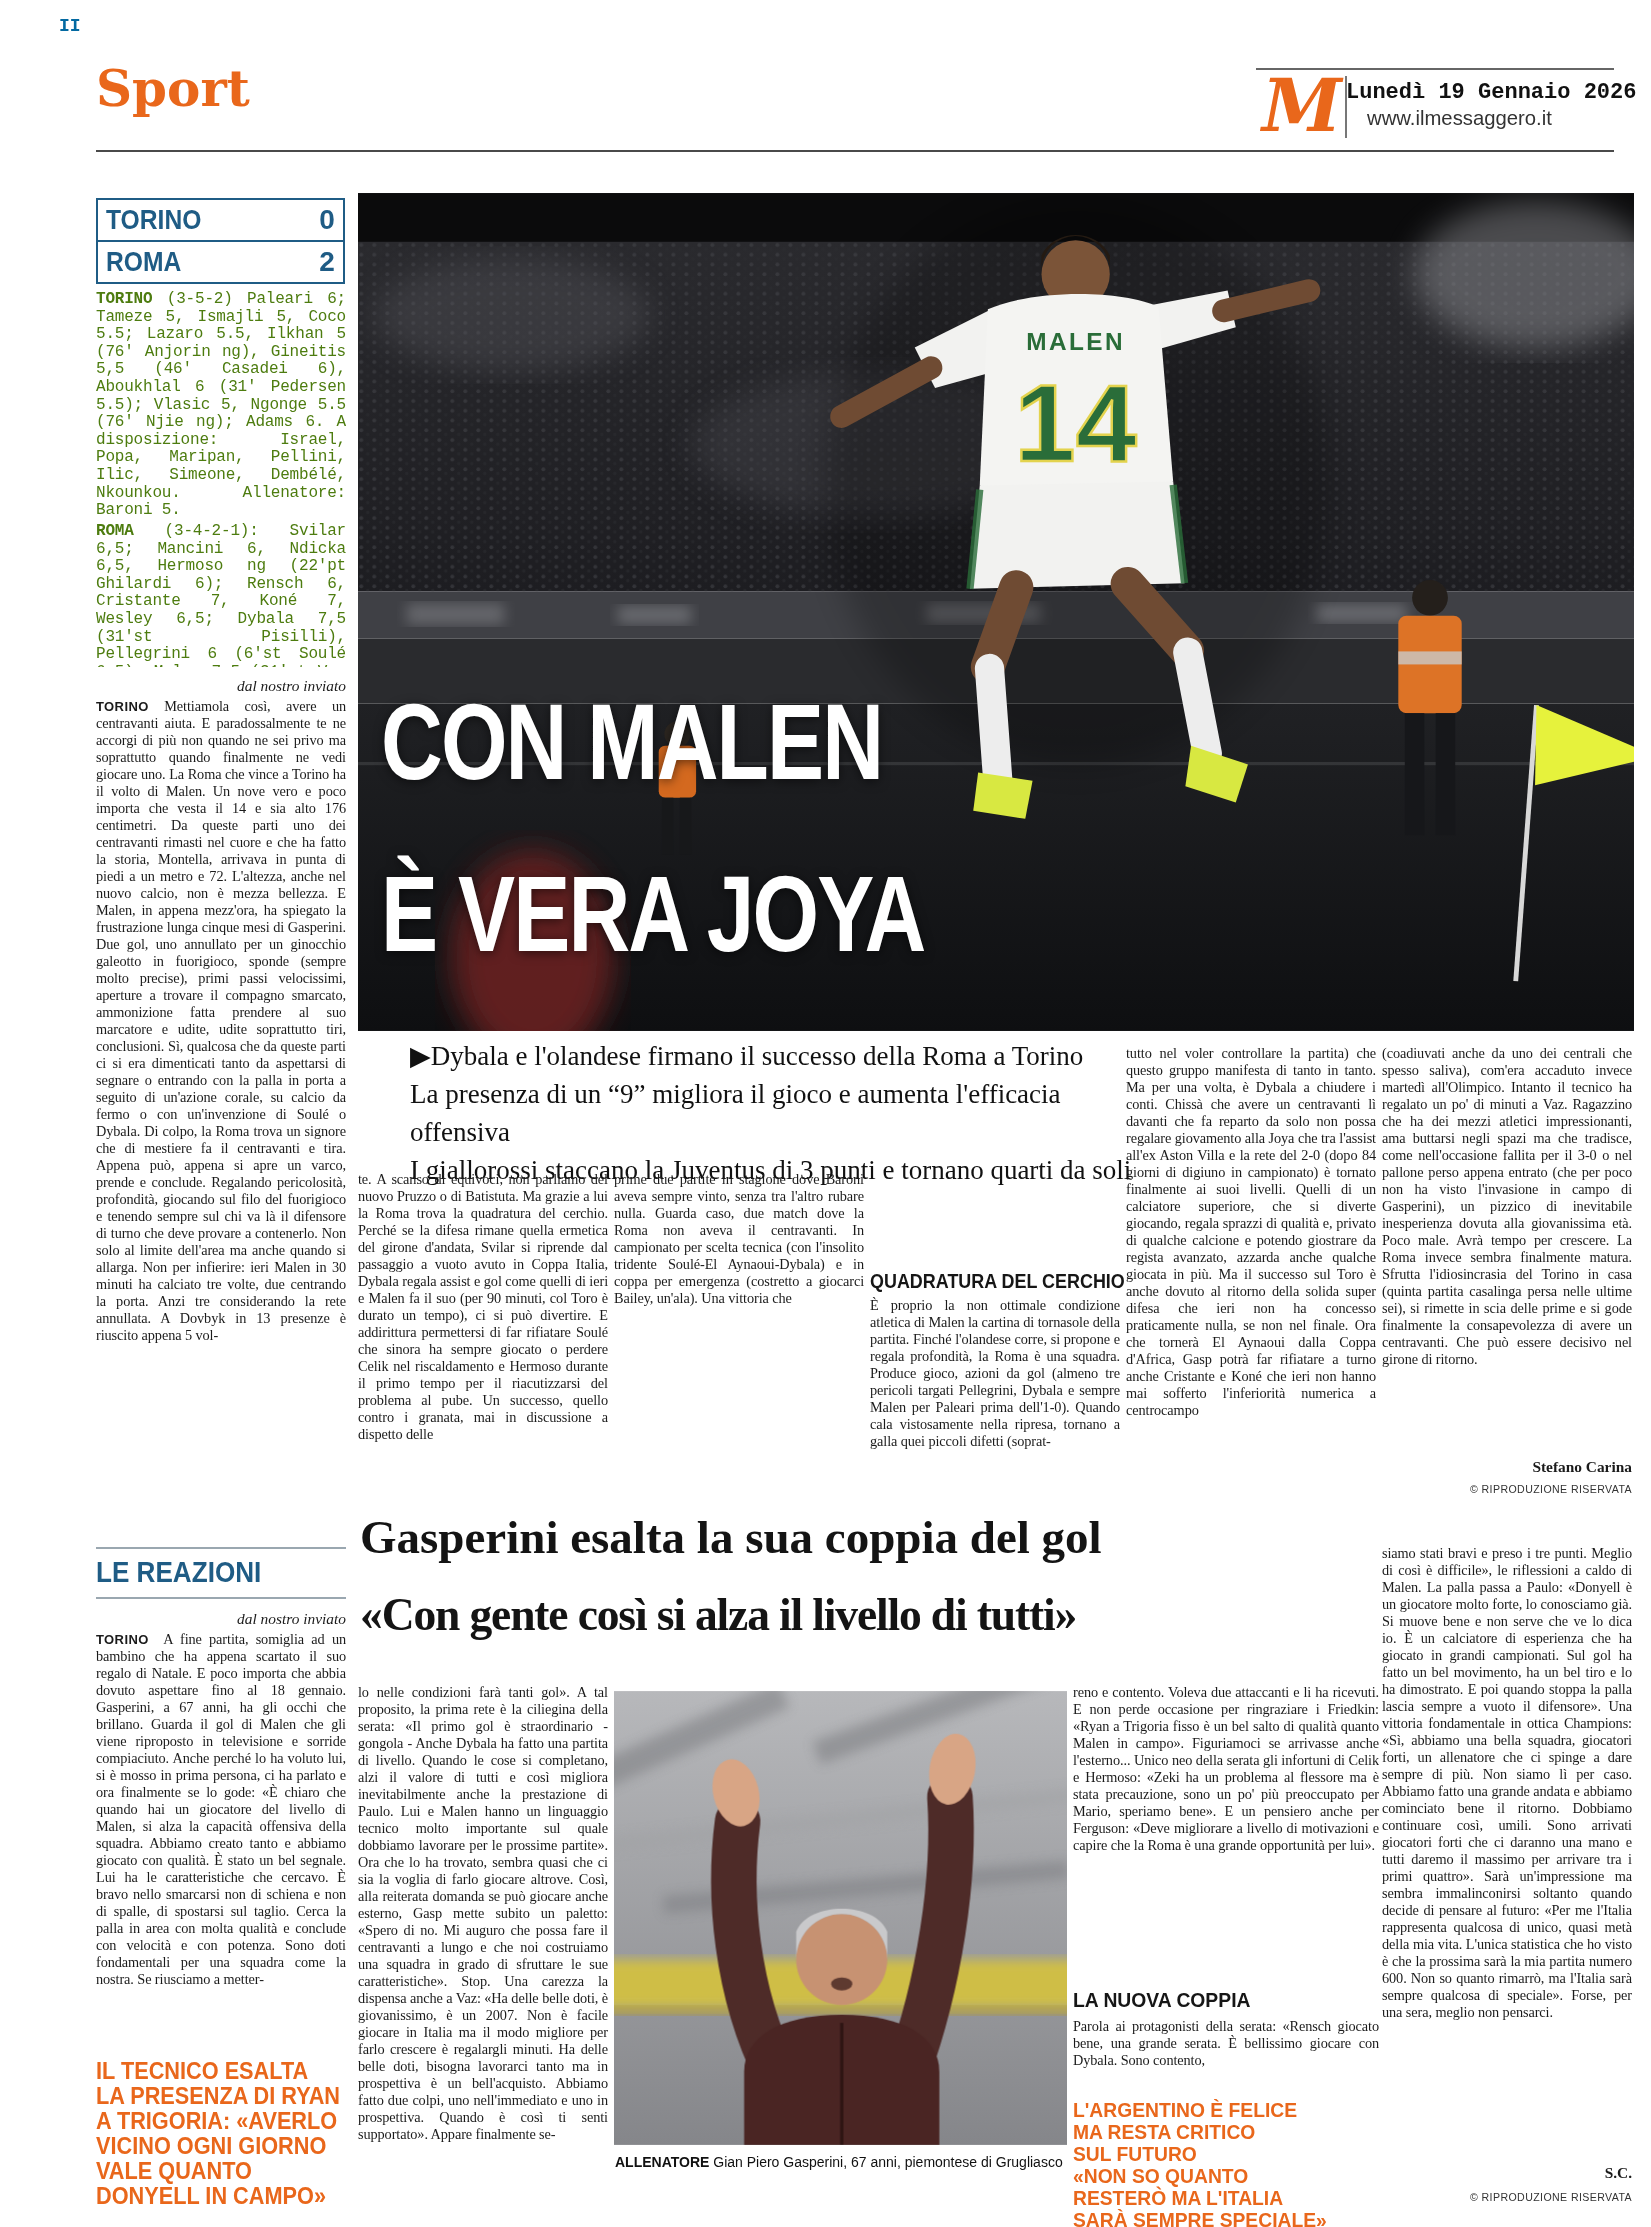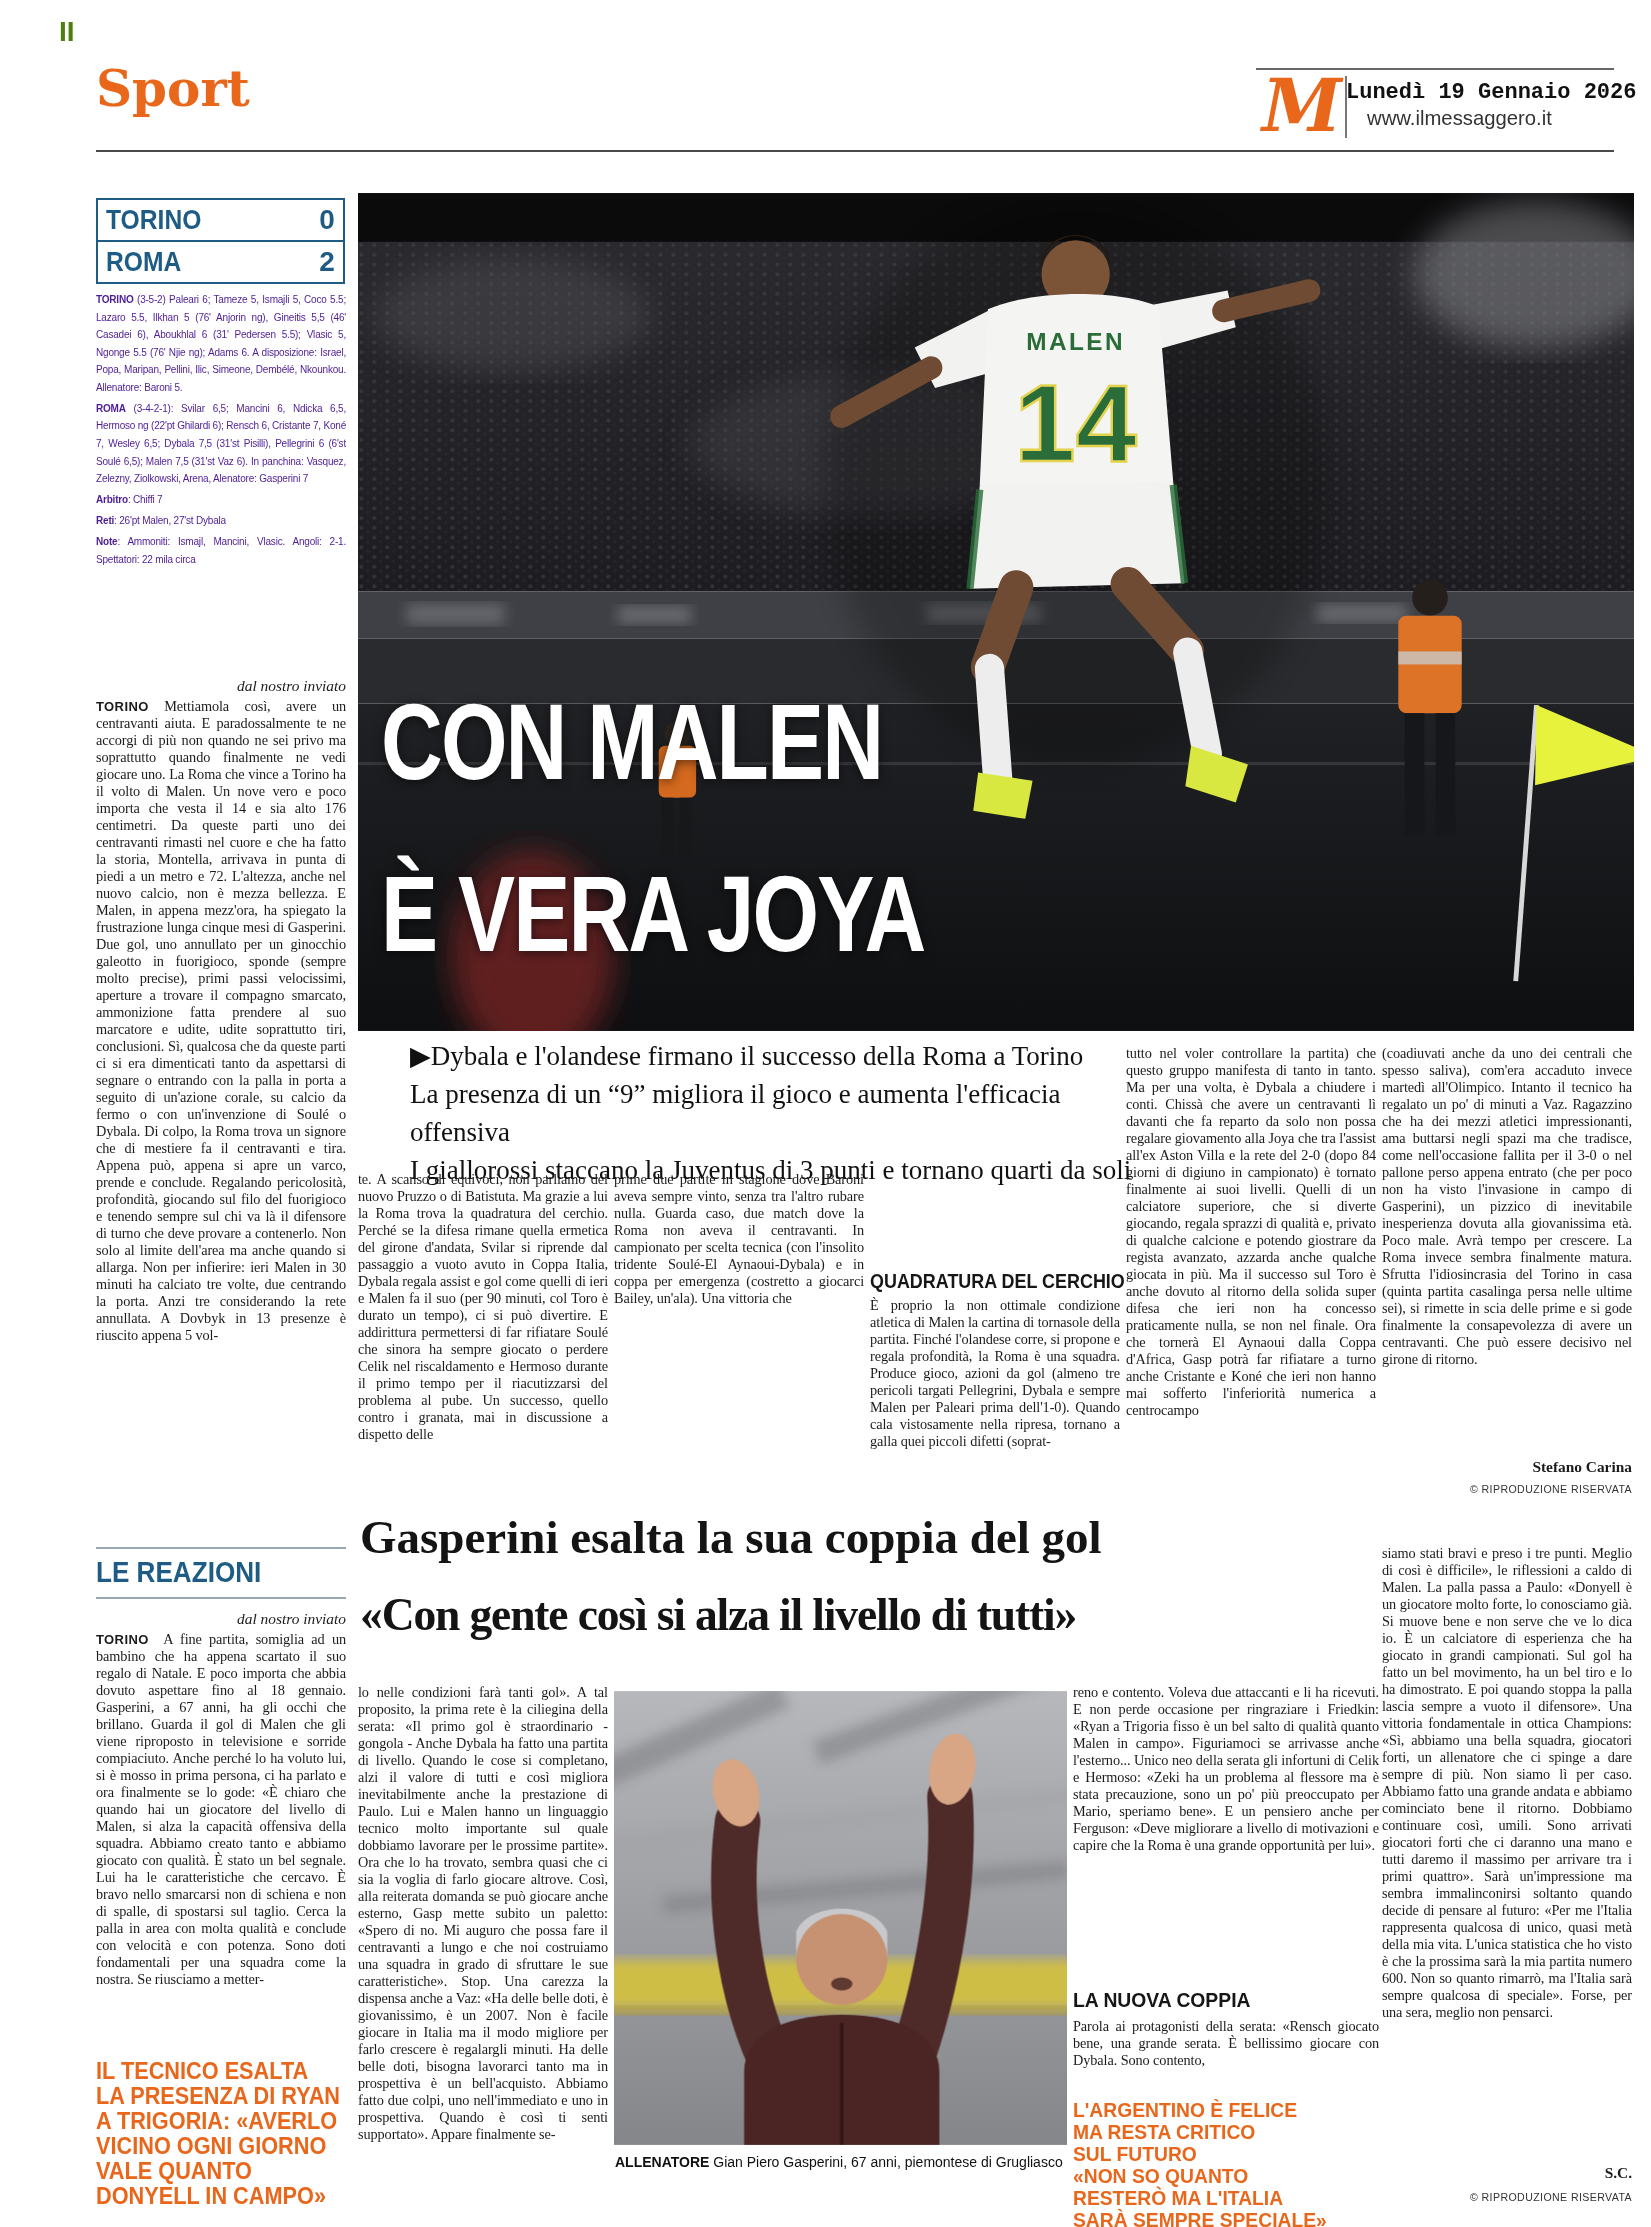--- a/index.html
+++ b/index.html
@@ -1,37 +1,37 @@
 <!DOCTYPE html>
 <html lang="it" style="font-size:13px"><head>
 <meta charset="utf-8">
 <style>
   html,body{margin:0;padding:0;background:#ffffff;}
   .page{position:relative;width:1651px;height:2227px;background:#fff;overflow:hidden;
         font-family:"Liberation Serif",serif;color:#1b1b1b;}
   .abs{position:absolute;}
 
   
-  .pagenum{font-family:Liberation Sans, sans-serif;font-weight:bold;font-size:28px;color:#4d7c0f;}
+  .pagenum{font-family:Liberation Mono, monospace;font-weight:bold;font-size:18px;color:#0369a1;}
   .section-title{font-family:"DejaVu Serif",serif;font-weight:bold;font-size:50px;color:#e9671b;}
   .rule{background:#4a4a4a;}
   .logo-m{font-family:"DejaVu Serif",serif;font-weight:bold;font-style:italic;font-size:72px;color:#e9671b;line-height:1;}
   .hdr-date{font-family:"Liberation Sans",sans-serif;font-weight:bold;font-size:22px;color:#111;}
   .hdr-url{font-family:"Liberation Sans",sans-serif;font-size:20.3px;color:#333;}
 
   
   .scorebox{border:2.4px solid #1f5c85;}
   .score-row{display:flex;justify-content:space-between;align-items:center;height:40px;padding:0 8.1px;}
   .score-row + .score-row{border-top:2.4px solid #1f5c85;}
   .team-name,.team-score{font-family:"Liberation Sans",sans-serif;font-weight:bold;font-size:28px;color:#1f5c85;}
   .cond{display:inline-block;transform:scaleX(.88);transform-origin:0 50%;white-space:nowrap;}
 
   
-  .lineups{font-family:Liberation Sans, sans-serif;font-size:10px;line-height:17.6px;
-           text-align:justify;letter-spacing:-0.2px;color:#4c1d95;}
+  .lineups{font-family:Liberation Mono, monospace;font-size:16px;line-height:17.6px;
+           text-align:justify;letter-spacing:-0.2px;color:#4d7c0f;}
   .lineups p{margin:0 0 3.3px 0;}
   .lineups b{font-weight:bold;}
 
   
   .bodytext{font-size:14.3px;line-height:17px;text-align:justify;letter-spacing:-0.1px;color:#1b1b1b;}
   .dateline{font-style:italic;font-size:15.4px;text-align:right;}
   .citylead{font-family:"Liberation Sans",sans-serif;font-weight:bold;font-size:13px;letter-spacing:0.4px;}
   .colblock{overflow:hidden;}
 
   

